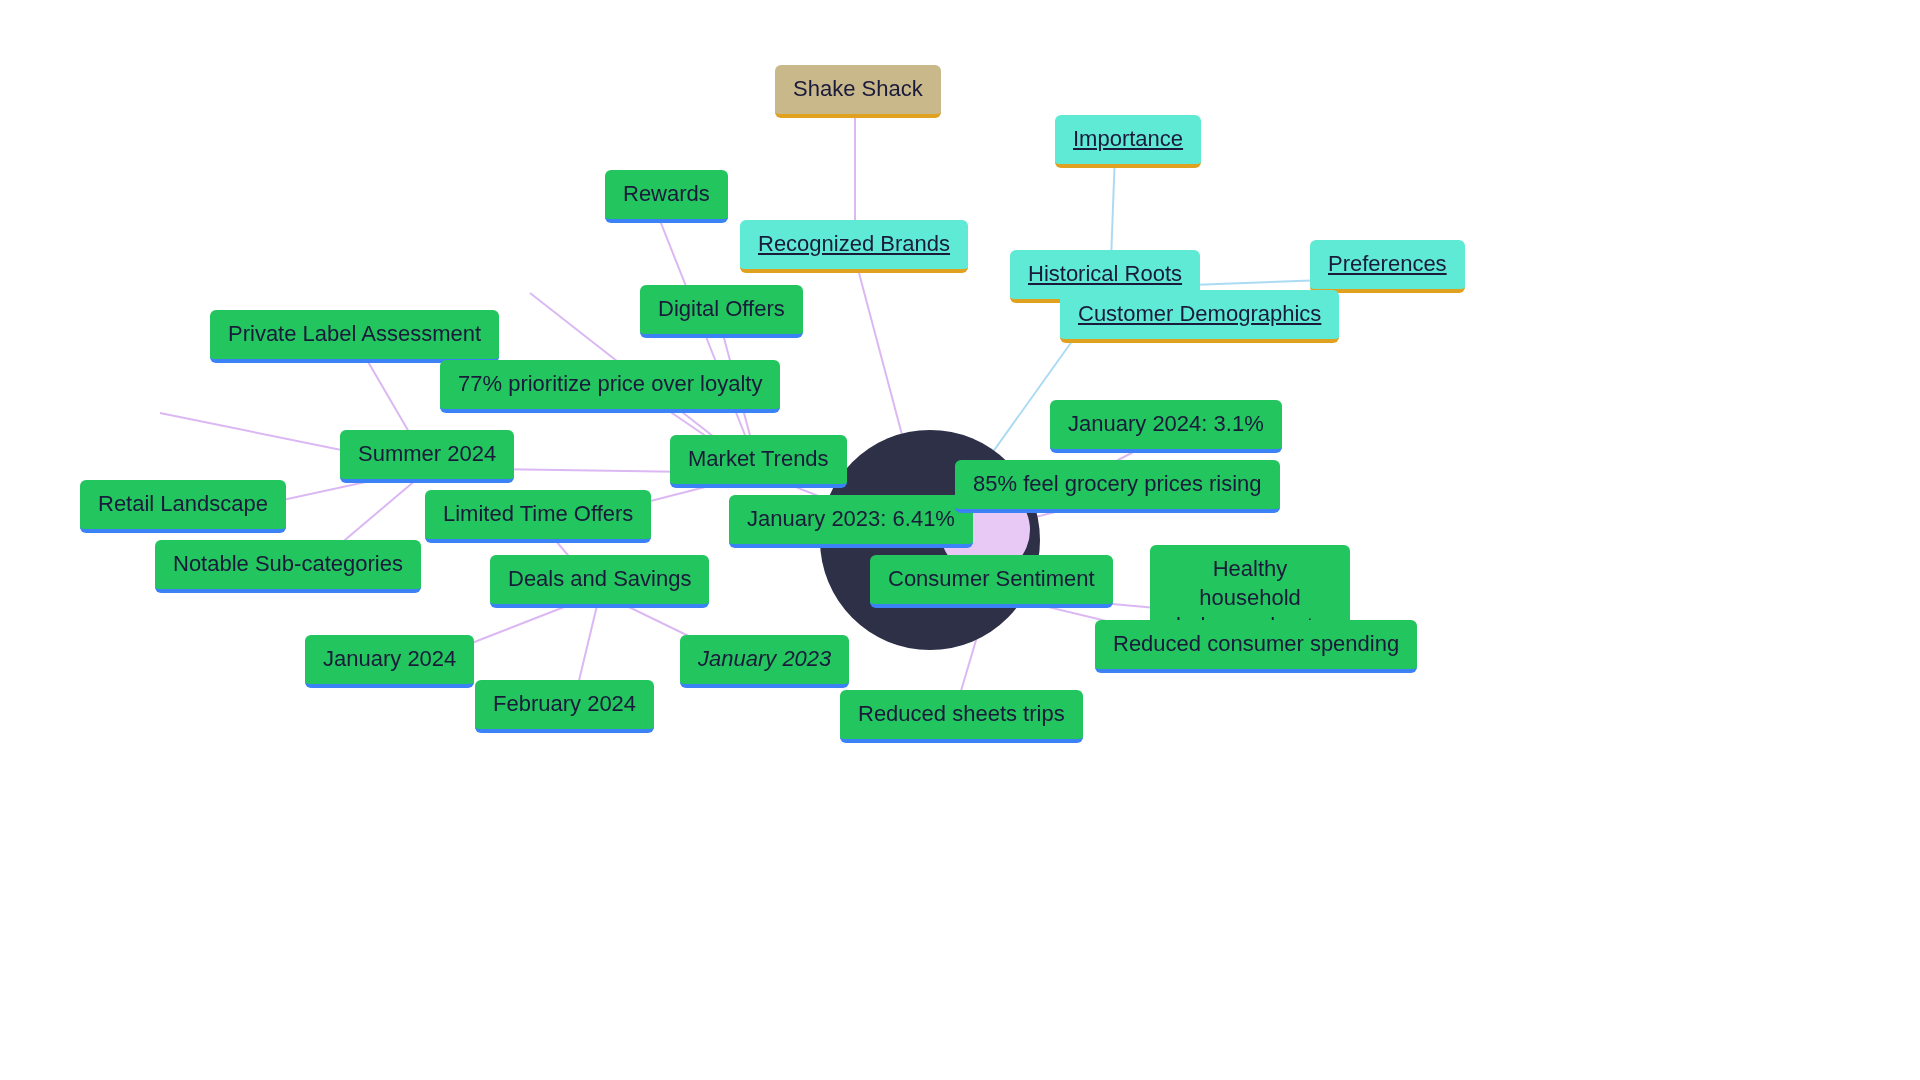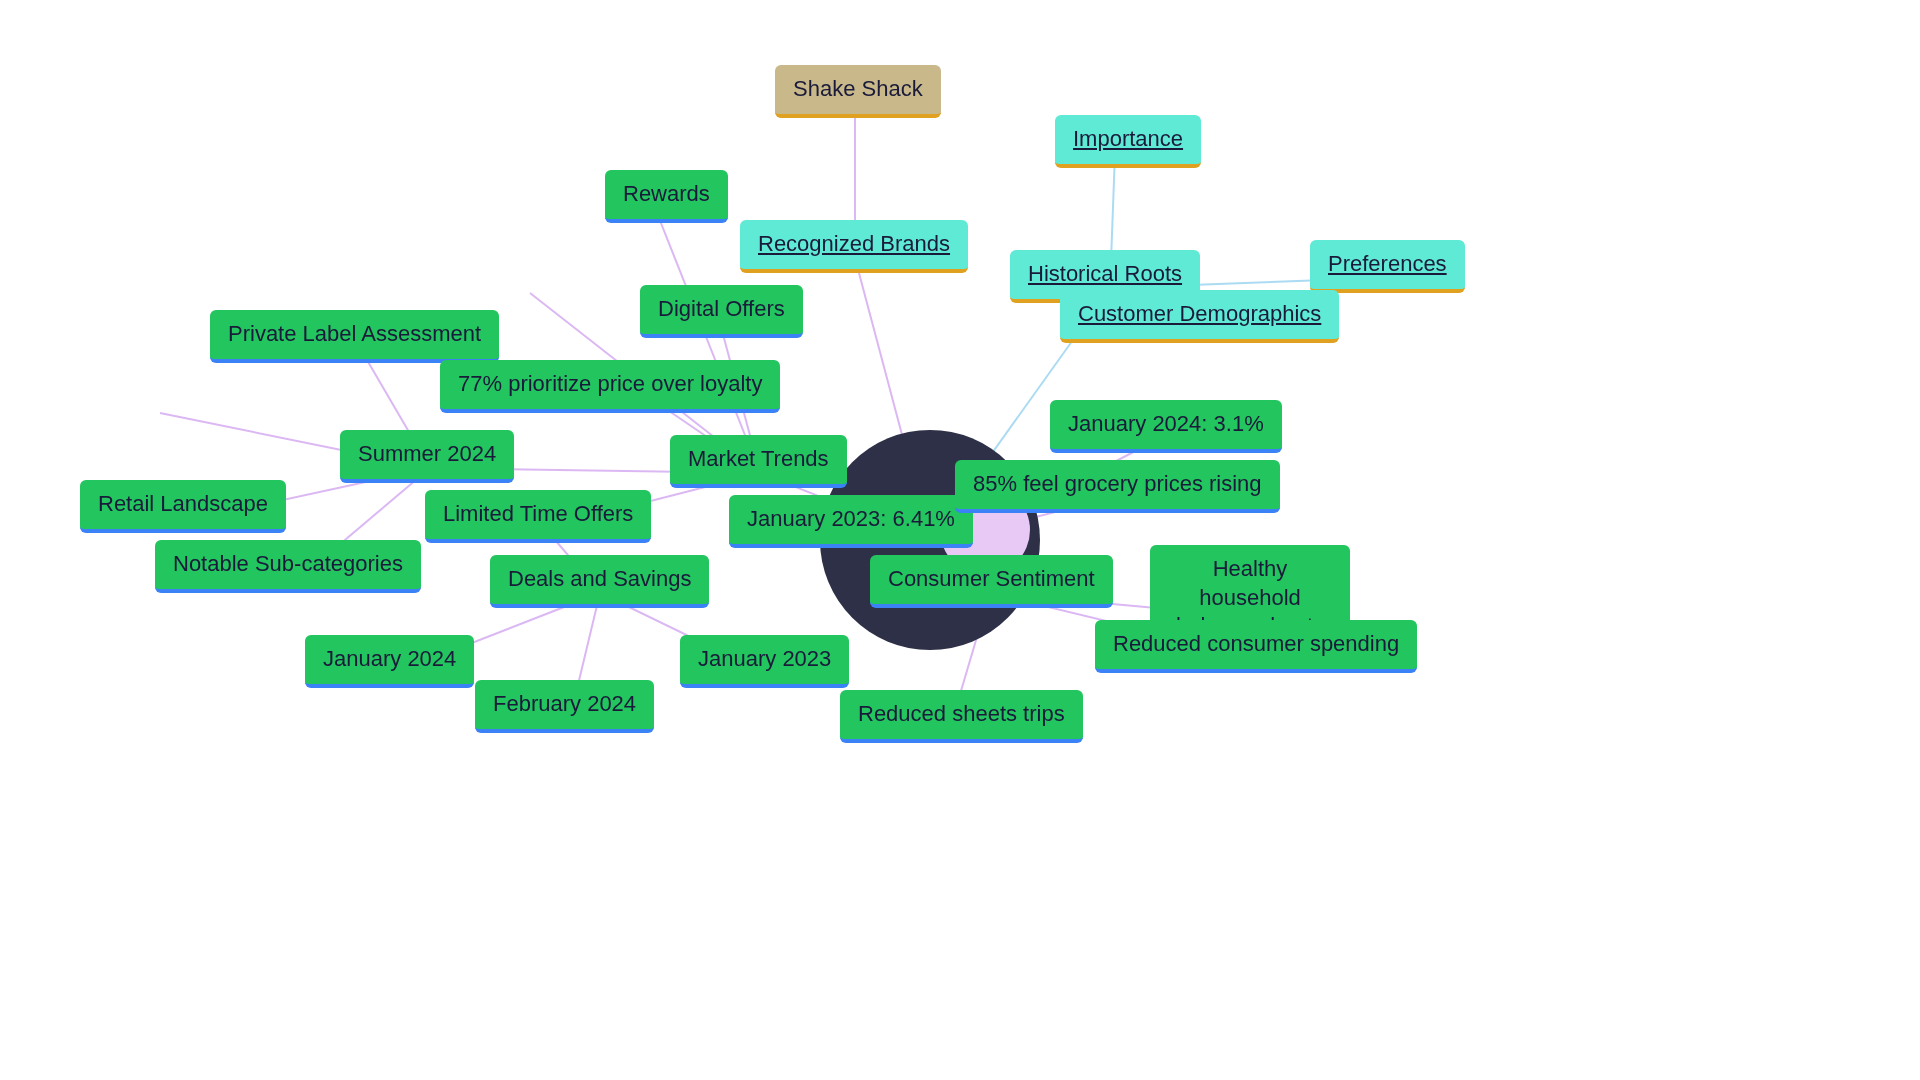--- a/index.html
+++ b/index.html
@@ -153,15 +153,15 @@
     <div id="node-notable-subcategories" class="node node-purple" style="left: 155px; top: 540px;"><span>Notable Sub-categories</span></div>
     <div id="node-january-2023-cpi" class="node node-purple" style="left: 685px; top: 495px; margin-left: 44px;"><span>January 2023: 6.41%</span></div>
     <div id="node-deals-savings" class="node node-purple" style="left: 490px; top: 555px;"><span>Deals and Savings</span></div>
     <div id="node-january-2024-cpi" class="node node-purple" style="left: 1050px; top: 400px;"><span>January 2024: 3.1%</span></div>
     <div id="node-85-percent" class="node node-purple" style="left: 955px; top: 460px;"><span>85% feel grocery prices rising</span></div>
     <div id="node-consumer-sentiment" class="node node-purple" style="left: 870px; top: 555px;"><span>Consumer Sentiment</span></div>
     <div id="node-healthy-household" class="node node-purple node-multiline" style="left: 1150px; top: 545px;"><span>Healthy household balance sheets</span></div>
     <div id="node-reduced-consumer" class="node node-purple" style="left: 1095px; top: 620px;"><span>Reduced consumer spending</span></div>
     <div id="node-january-2024" class="node node-purple" style="left: 305px; top: 635px;"><span>January 2024</span></div>
     <div id="node-february-2024" class="node node-purple" style="left: 475px; top: 680px;"><span>February 2024</span></div>
-    <div id="node-january-2023" class="node node-purple" style="left: 680px; top: 635px;"><span>January 2023</span></div>
+    <div id="node-january-2023" class="node node-purple" style="left: 680px; top: 635px; font-style: italic;"><span>January 2023</span></div>
     <div id="node-reduced-store-trips" class="node node-purple" style="left: 840px; top: 690px;"><span>Reduced sheets trips</span></div>
   </div>
 
 </body></html>

